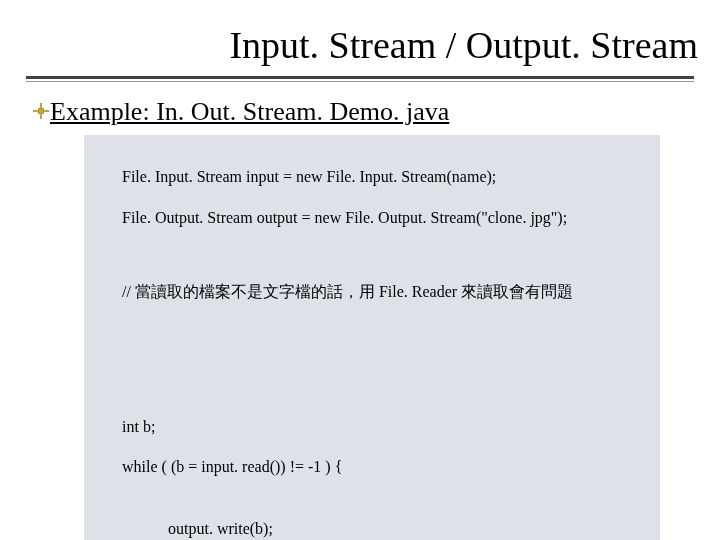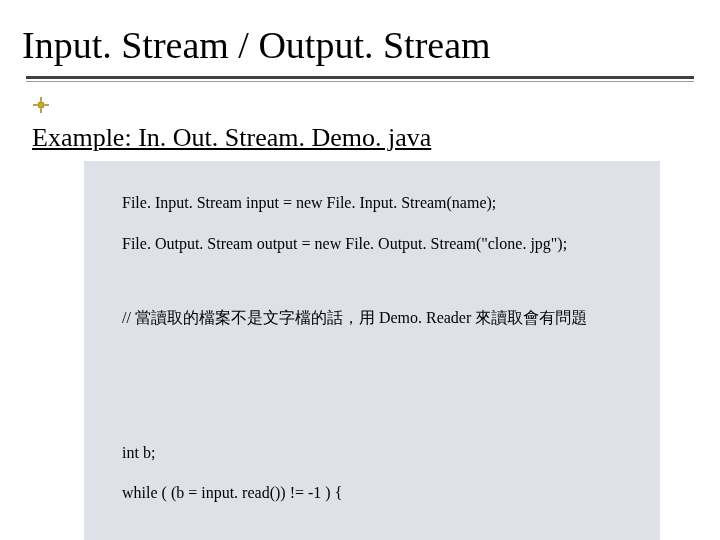--- a/index.html
+++ b/index.html
@@ -17,38 +17,39 @@
     width: 720px;
     height: 540px;
     padding: 24px 22px 20px 22px;
     position: relative;
   }
   .title {
     font-size: 38px;
     line-height: 1.15;
     margin: 0 0 8px 0;
     font-weight: normal;
+    text-align: right;
   }
   .rule-wrap {
     margin: 4px 4px 14px 4px;
   }
   .rule1 {
     height: 3px;
     background: #404040;
     margin-bottom: 2px;
   }
   .rule2 {
     height: 1px;
     background: #9a9a9a;
   }
   .subtitle-row {
     display: flex;
-    gap: 8px;
+    align-items: center;
+    gap: 0;
     margin: 0 0 8px 10px;
-    flex-direction: column;
   }
   .bullet-icon {
     display: inline-flex;
     width: 18px;
     height: 18px;
     align-items: center;
     justify-content: center;
   }
   .subtitle {
     font-size: 26px;
@@ -96,21 +97,21 @@
     </span>
     <span class="subtitle">Example: In. Out. Stream. Demo. java</span>
   </div>
 
   <div class="code-block">
     <div class="para">
       <span>File. Input. Stream input = new File. Input. Stream(name);</span><br>
       <span>File. Output. Stream output = new File. Output. Stream("clone. jpg");</span>
     </div>
     <div class="para">
-      <span>// 當讀取的檔案不是文字檔的話，用 Demo. Reader 來讀取會有問題</span><br>
+      <span>// 當讀取的檔案不是文字檔的話，用 File. Reader 來讀取會有問題</span><br>
       <br>
     </div>
     <div class="para">
       <span>int b;</span><br>
       <span>while ( (b = input. read()) != -1 ) {</span><br>
       <span class="indent1">output. write(b);</span>
       
       
     </div>
 

